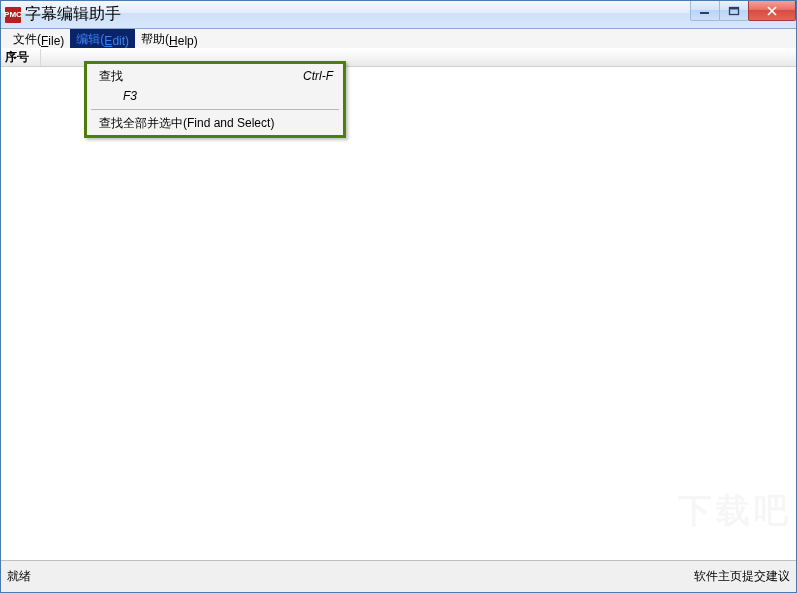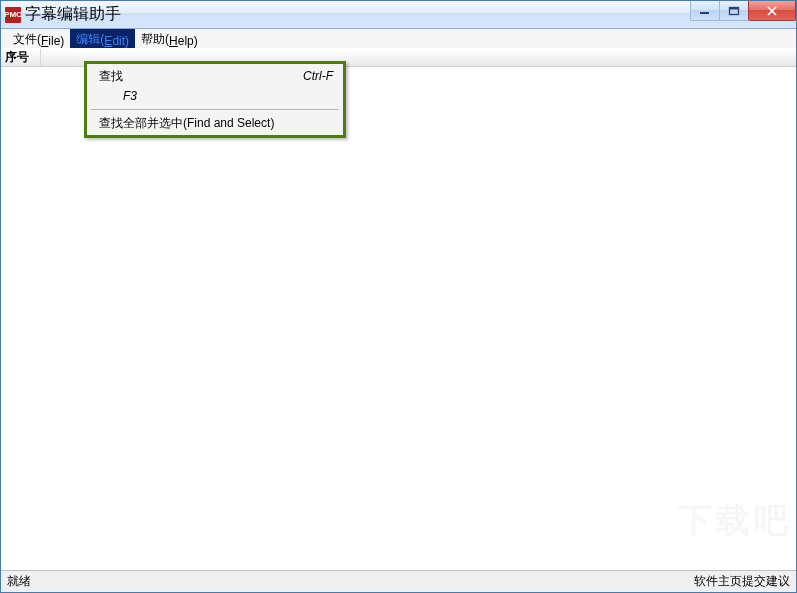--- a/index.html
+++ b/index.html
@@ -158,21 +158,21 @@
     .th.c0 { width: 40px; }
     .th.c1 { width: 700px; }
     
     .content {
       flex: 1;
       background: #ffffff;
       position: relative;
     }
     
     .statusbar {
-      height: 22px;
+      height: 32px;
       background: #f0f0f0;
       border-top: 1px solid #bfbfbf;
       display: flex;
       align-items: center;
       padding: 0 6px;
       font-size: 12px;
       color: #000;
     }
     .statusbar .spacer { flex: 1; }
     .statusbar .status-link { }

